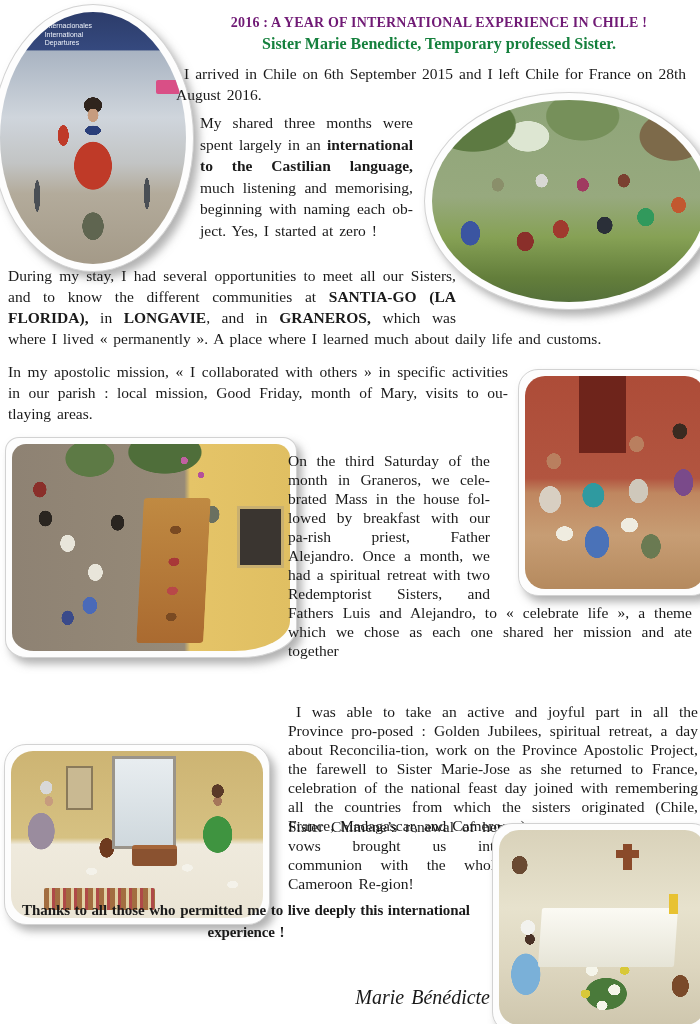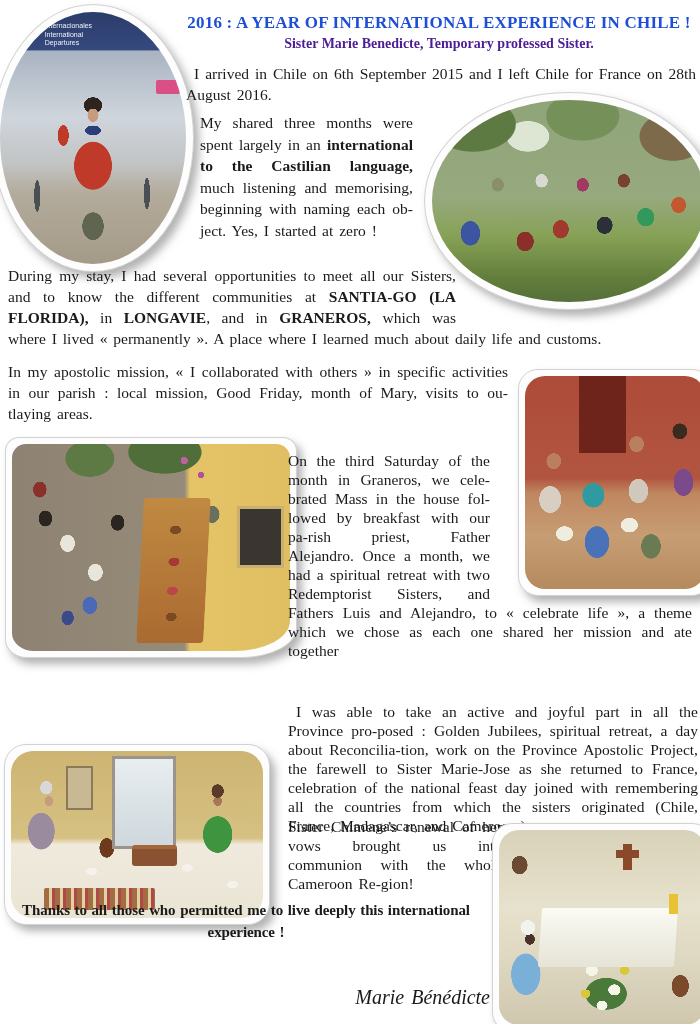--- a/index.html
+++ b/index.html
@@ -1,23 +1,23 @@
 <!DOCTYPE html>
 <html><head>
 <meta charset="utf-8">
 <style>
   html,body{margin:0;padding:0;background:#ffffff;}
   .page{position:relative;width:700px;height:1024px;background:#ffffff;overflow:hidden;
         font-family:"Liberation Serif",serif;color:#1a1a1a;}
   
   .para{position:absolute;font-size:15.5px;line-height:20px;text-align:justify;word-spacing:2px;}
   .t-title{position:absolute;left:180px;top:12px;width:518px;text-align:center;font-weight:bold;}
-  .t-title .l1{font-size:17px;line-height:22px;color:#1d4ed8;letter-spacing:.2px;}
-  .t-title .l2{font-size:14px;line-height:20px;color:#4c1d95;}
-  .p-arrival{left:186px;top:63px;width:510px;text-indent:8px;line-height:21px;}
+  .t-title .l1{font-size:14px;line-height:22px;color:#701a75;letter-spacing:.2px;}
+  .t-title .l2{font-size:16px;line-height:20px;color:#15803d;}
+  .p-arrival{left:176px;top:63px;width:510px;text-indent:8px;line-height:21px;}
   .p-months{left:200px;top:112px;width:213px;line-height:21.5px;}
   .p-during{left:8px;top:265px;width:686px;line-height:21px;}
   .sp-during{float:right;width:238px;height:46px;}
   .p-apostolic{left:8px;top:361px;width:500px;line-height:21px;}
   .p-saturday{left:288px;top:451px;width:404px;line-height:19px;}
   .sp-saturday{float:right;width:202px;height:140px;}
   .p-province{left:5px;top:653px;width:691px;font-weight:bold;line-height:21.5px;}
   .p-part1{left:288px;top:702px;width:410px;line-height:19px;text-indent:8px;}
   .p-part2{left:288px;top:817px;width:214px;line-height:19px;}
   .p-thanks{left:2px;top:899px;width:488px;font-weight:bold;text-align:center;

